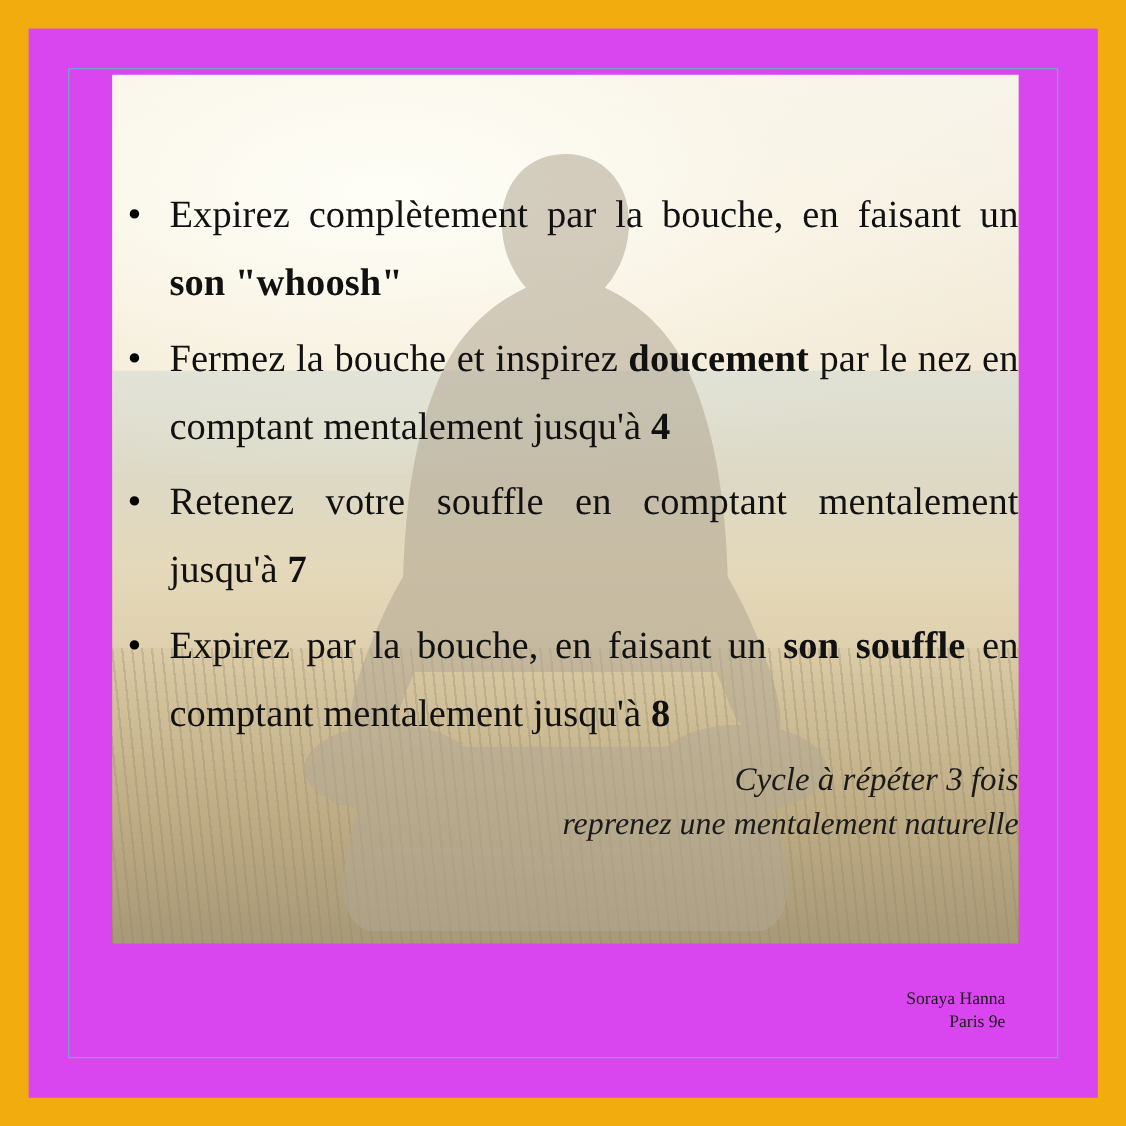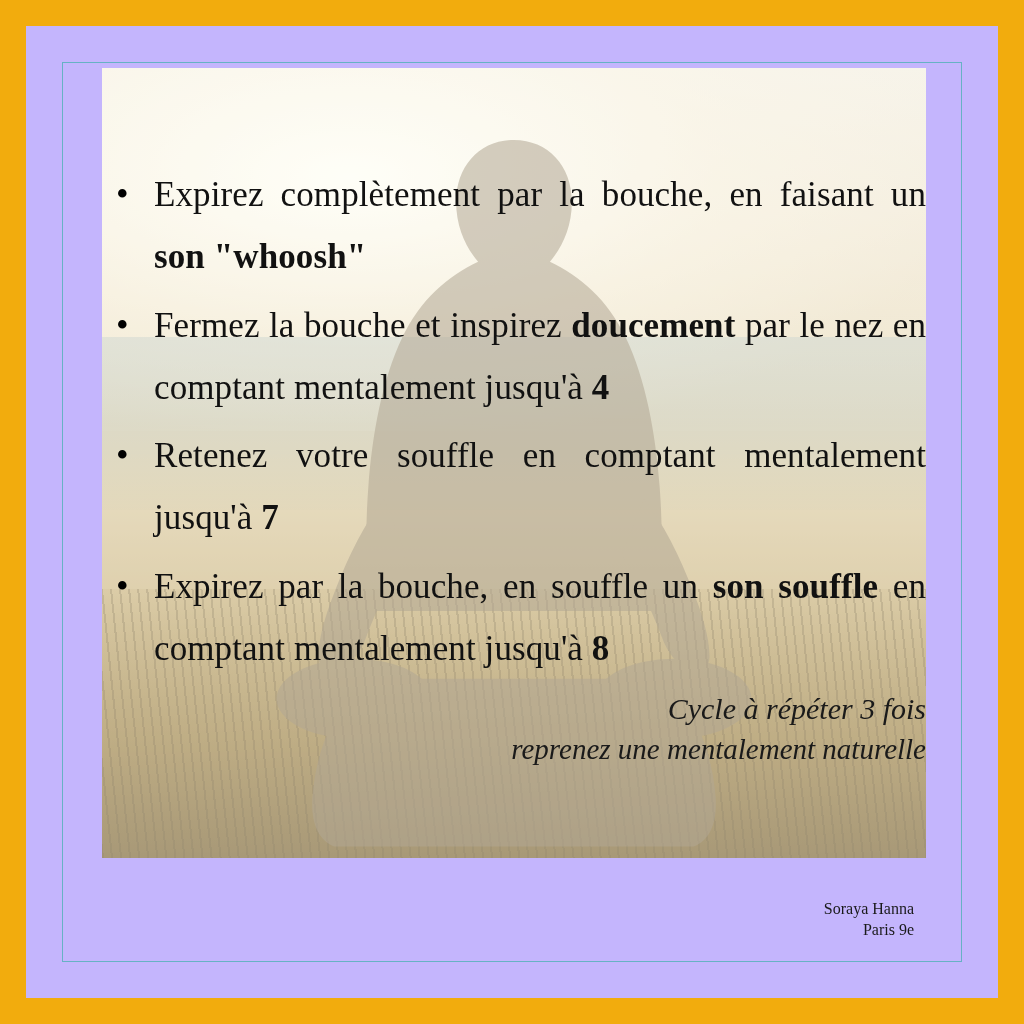--- a/index.html
+++ b/index.html
@@ -13,21 +13,21 @@
     font-family: "Liberation Serif", serif;
     overflow: hidden;
   }
 
   .card {
     position: absolute;
     left: 26px;
     top: 26px;
     width: 972px;
     height: 972px;
-    background: #c4b5fd;
+    background: #d946ef;
     box-sizing: border-box;
   }
 
   .inner-frame {
     position: absolute;
     left: 36px;
     top: 36px;
     right: 36px;
     bottom: 36px;
     border: 1px solid #66b2c4;
@@ -166,21 +166,21 @@
       </g>
     </svg>
     <div class="veil"></div>
   </div>
 
   <div class="content">
     <ul class="steps">
       <li><span>Expirez complètement par la bouche, en faisant un </span><b>son "whoosh"</b></li>
       <li><span>Fermez la bouche et inspirez </span><b>doucement</b><span> par le nez en comptant mentalement jusqu'à </span><b>4</b></li>
       <li><span>Retenez votre souffle en comptant mentalement jusqu'à </span><b>7</b></li>
-      <li><span>Expirez par la bouche, en souffle un </span><b>son souffle</b><span> en comptant mentalement jusqu'à </span><b>8</b></li>
+      <li><span>Expirez par la bouche, en faisant un </span><b>son souffle</b><span> en comptant mentalement jusqu'à </span><b>8</b></li>
     </ul>
 
     <div class="cycle-note">
       <div class="line1">Cycle à répéter 3 fois</div>
       <div>reprenez une mentalement naturelle</div>
     </div>
   </div>
 
   <div class="signature">
     <div>Soraya Hanna</div>

